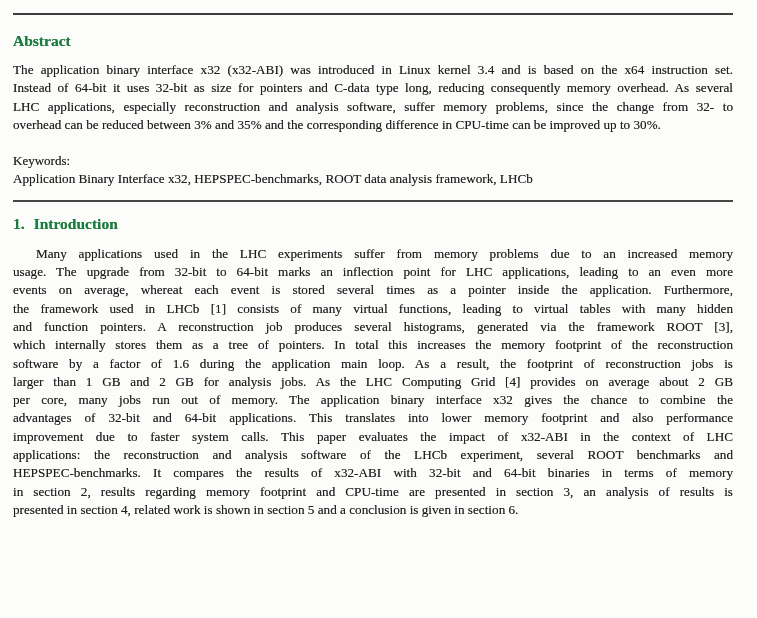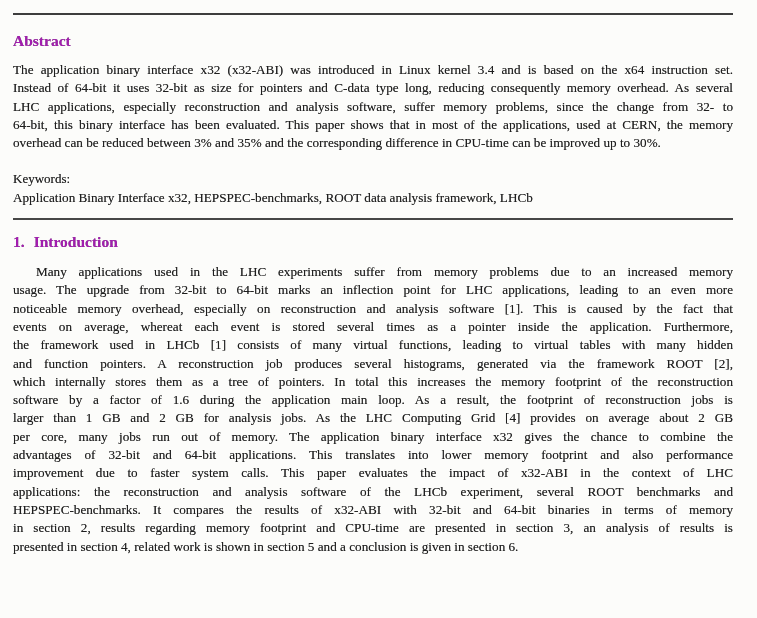--- a/index.html
+++ b/index.html
@@ -27,21 +27,21 @@
     height: 2px;
     background: #3d3d3d;
     text-shadow: none;
   }
   .rule-top { margin-top: 13px; }
   .rule-mid { margin-top: 11px; height: 2px; background: #474747; }
   .heading {
     font-size: 15.5px;
     font-weight: bold;
     line-height: 19px;
-    color: #a21caf;
+    color: #15803d;
   }
   .h-abstract { margin-top: 16px; }
   .h-section { margin-top: 12px; }
   .h-section .sec-num { display: inline-block; }
   .h-section .sec-title { display: inline-block; margin-left: 9px; text-align: right; }
   .para {
     font-size: 13.2px;
     line-height: 18.3px;
   }
   .abstract-para { margin-top: 11px; }
@@ -71,41 +71,39 @@
   <div class="content">
 
     <div class="rule rule-top"></div>
 
     <div class="heading h-abstract">Abstract</div>
 
     <div class="para abstract-para">
         <div class="jline">The application binary interface x32 (x32-ABI) was introduced in Linux kernel 3.4 and is based on the x64 instruction set.</div>
         <div class="jline">Instead of 64-bit it uses 32-bit as size for pointers and C-data type long, reducing consequently memory overhead. As several</div>
         <div class="jline">LHC applications, especially reconstruction and analysis software, suffer memory problems, since the change from 32- to</div>
-        <div class="jline">64-bit, this binary interface has been evaluated. This paper shows that in most of the applications, used at CERN, the memory</div>
         <div class="jline lastline">overhead can be reduced between 3% and 35% and the corresponding difference in CPU-time can be improved up to 30%.</div>
       </div>
 
     <div class="kw-label">Keywords:</div>
 
     <div class="kw-text">Application Binary Interface x32, HEPSPEC-benchmarks, ROOT data analysis framework, LHCb</div>
 
     <div class="rule rule-mid"></div>
 
     <div class="heading h-section">
       <span class="sec-num">1.</span><span class="sec-title">Introduction</span>
     </div>
 
     <div class="para intro-para">
         <div class="jline indent">Many applications used in the LHC experiments suffer from memory problems due to an increased memory</div>
         <div class="jline">usage. The upgrade from 32-bit to 64-bit marks an inflection point for LHC applications, leading to an even more</div>
-        <div class="jline">noticeable memory overhead, especially on reconstruction and analysis software [1]. This is caused by the fact that</div>
         <div class="jline">events on average, whereat each event is stored several times as a pointer inside the application. Furthermore,</div>
         <div class="jline">the framework used in LHCb [1] consists of many virtual functions, leading to virtual tables with many hidden</div>
-        <div class="jline">and function pointers. A reconstruction job produces several histograms, generated via the framework ROOT [2],</div>
+        <div class="jline">and function pointers. A reconstruction job produces several histograms, generated via the framework ROOT [3],</div>
         <div class="jline">which internally stores them as a tree of pointers. In total this increases the memory footprint of the reconstruction</div>
         <div class="jline">software by a factor of 1.6 during the application main loop. As a result, the footprint of reconstruction jobs is</div>
         <div class="jline">larger than 1 GB and 2 GB for analysis jobs. As the LHC Computing Grid [4] provides on average about 2 GB</div>
         <div class="jline">per core, many jobs run out of memory. The application binary interface x32 gives the chance to combine the</div>
         <div class="jline">advantages of 32-bit and 64-bit applications. This translates into lower memory footprint and also performance</div>
         <div class="jline">improvement due to faster system calls. This paper evaluates the impact of x32-ABI in the context of LHC</div>
         <div class="jline">applications: the reconstruction and analysis software of the LHCb experiment, several ROOT benchmarks and</div>
         <div class="jline">HEPSPEC-benchmarks. It compares the results of x32-ABI with 32-bit and 64-bit binaries in terms of memory</div>
         <div class="jline">in section 2, results regarding memory footprint and CPU-time are presented in section 3, an analysis of results is</div>
         <div class="jline lastline">presented in section 4, related work is shown in section 5 and a conclusion is given in section 6.</div>

